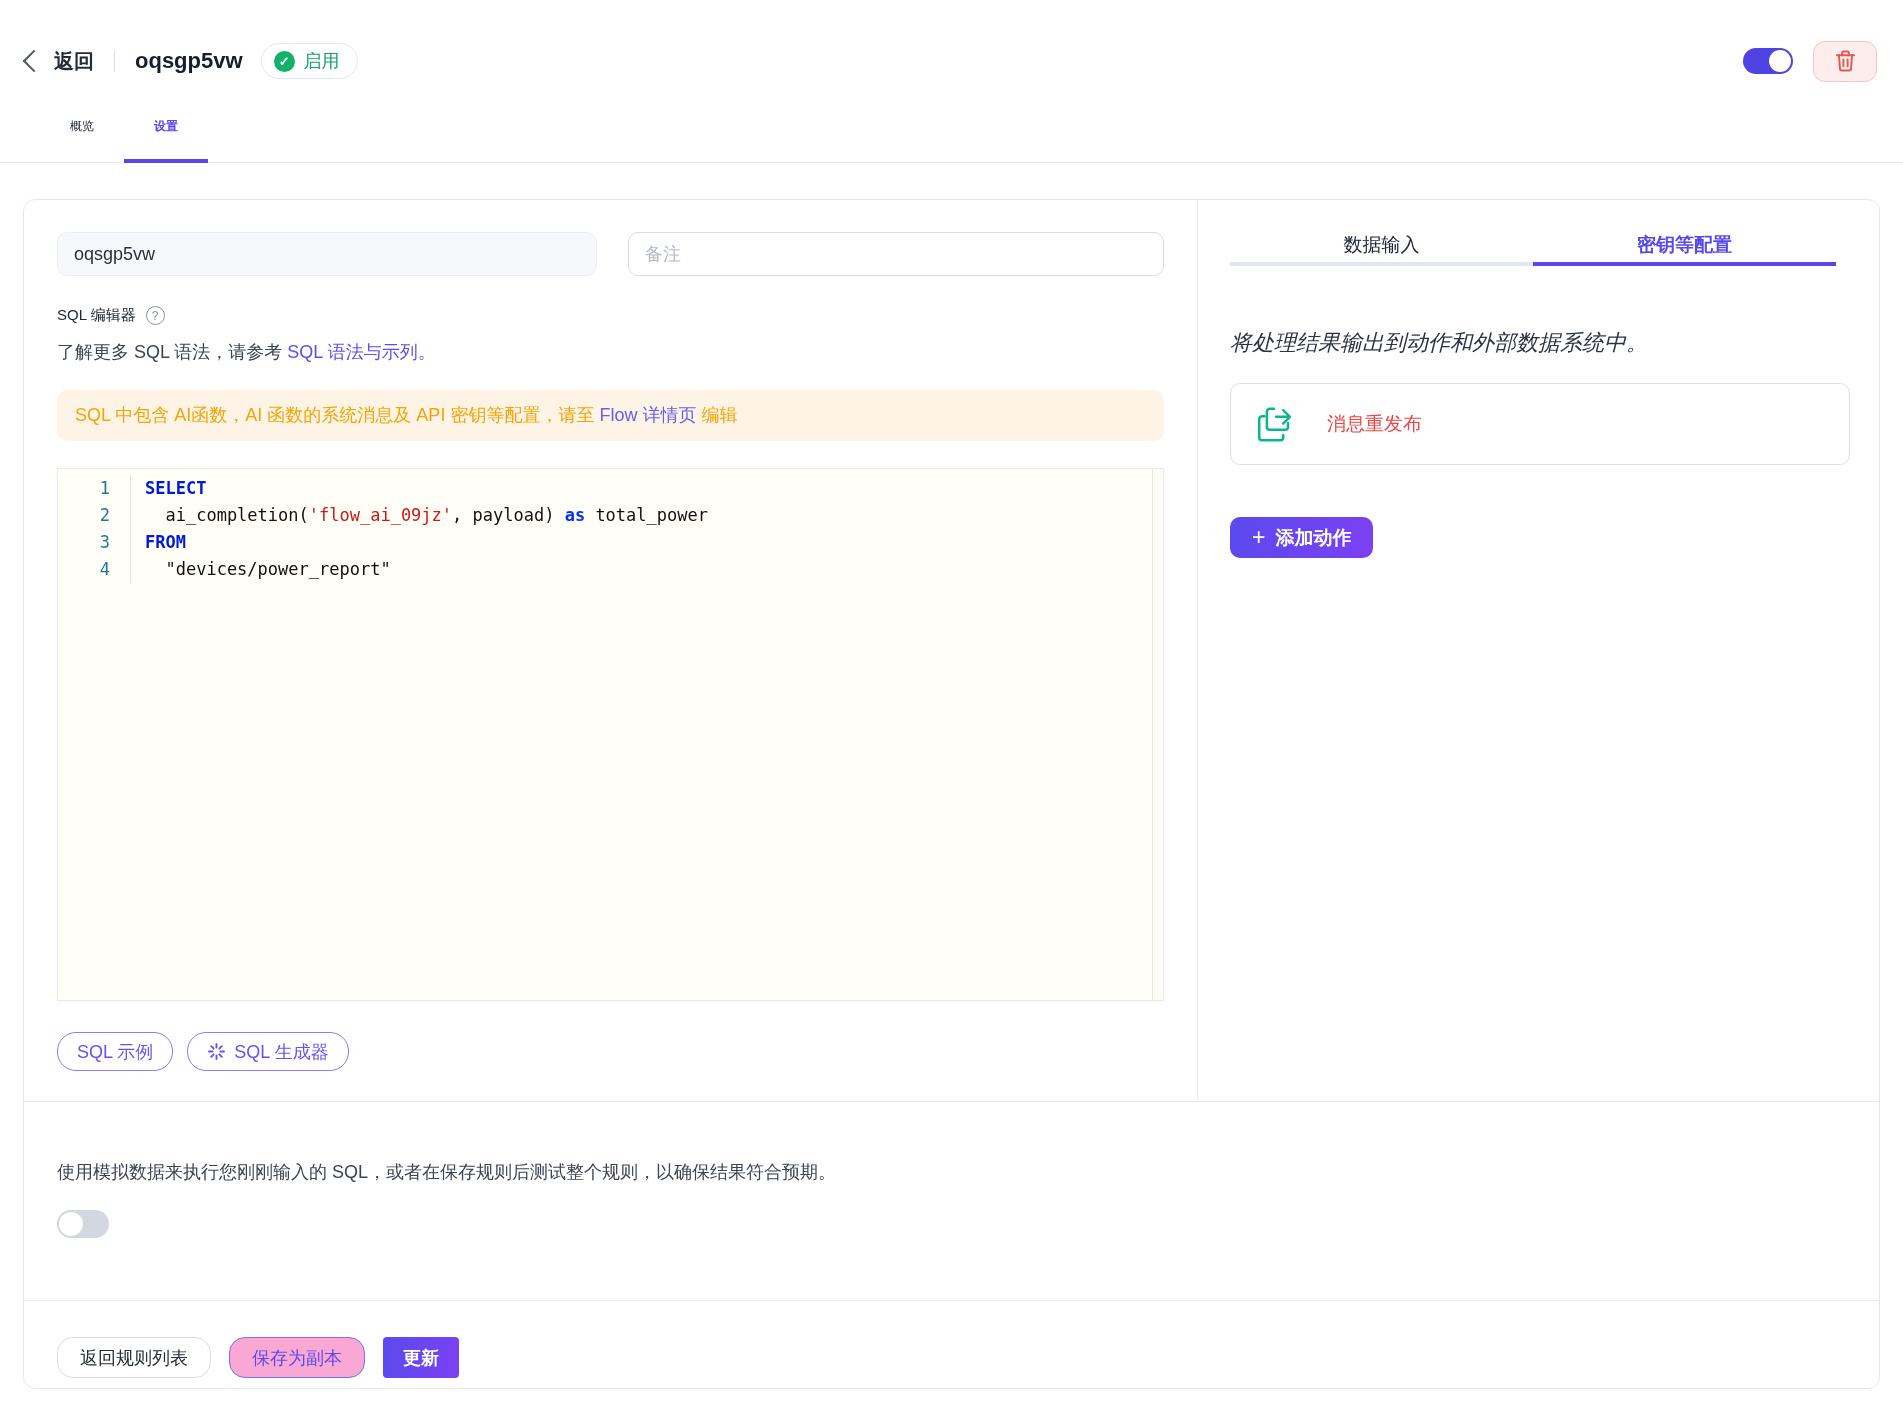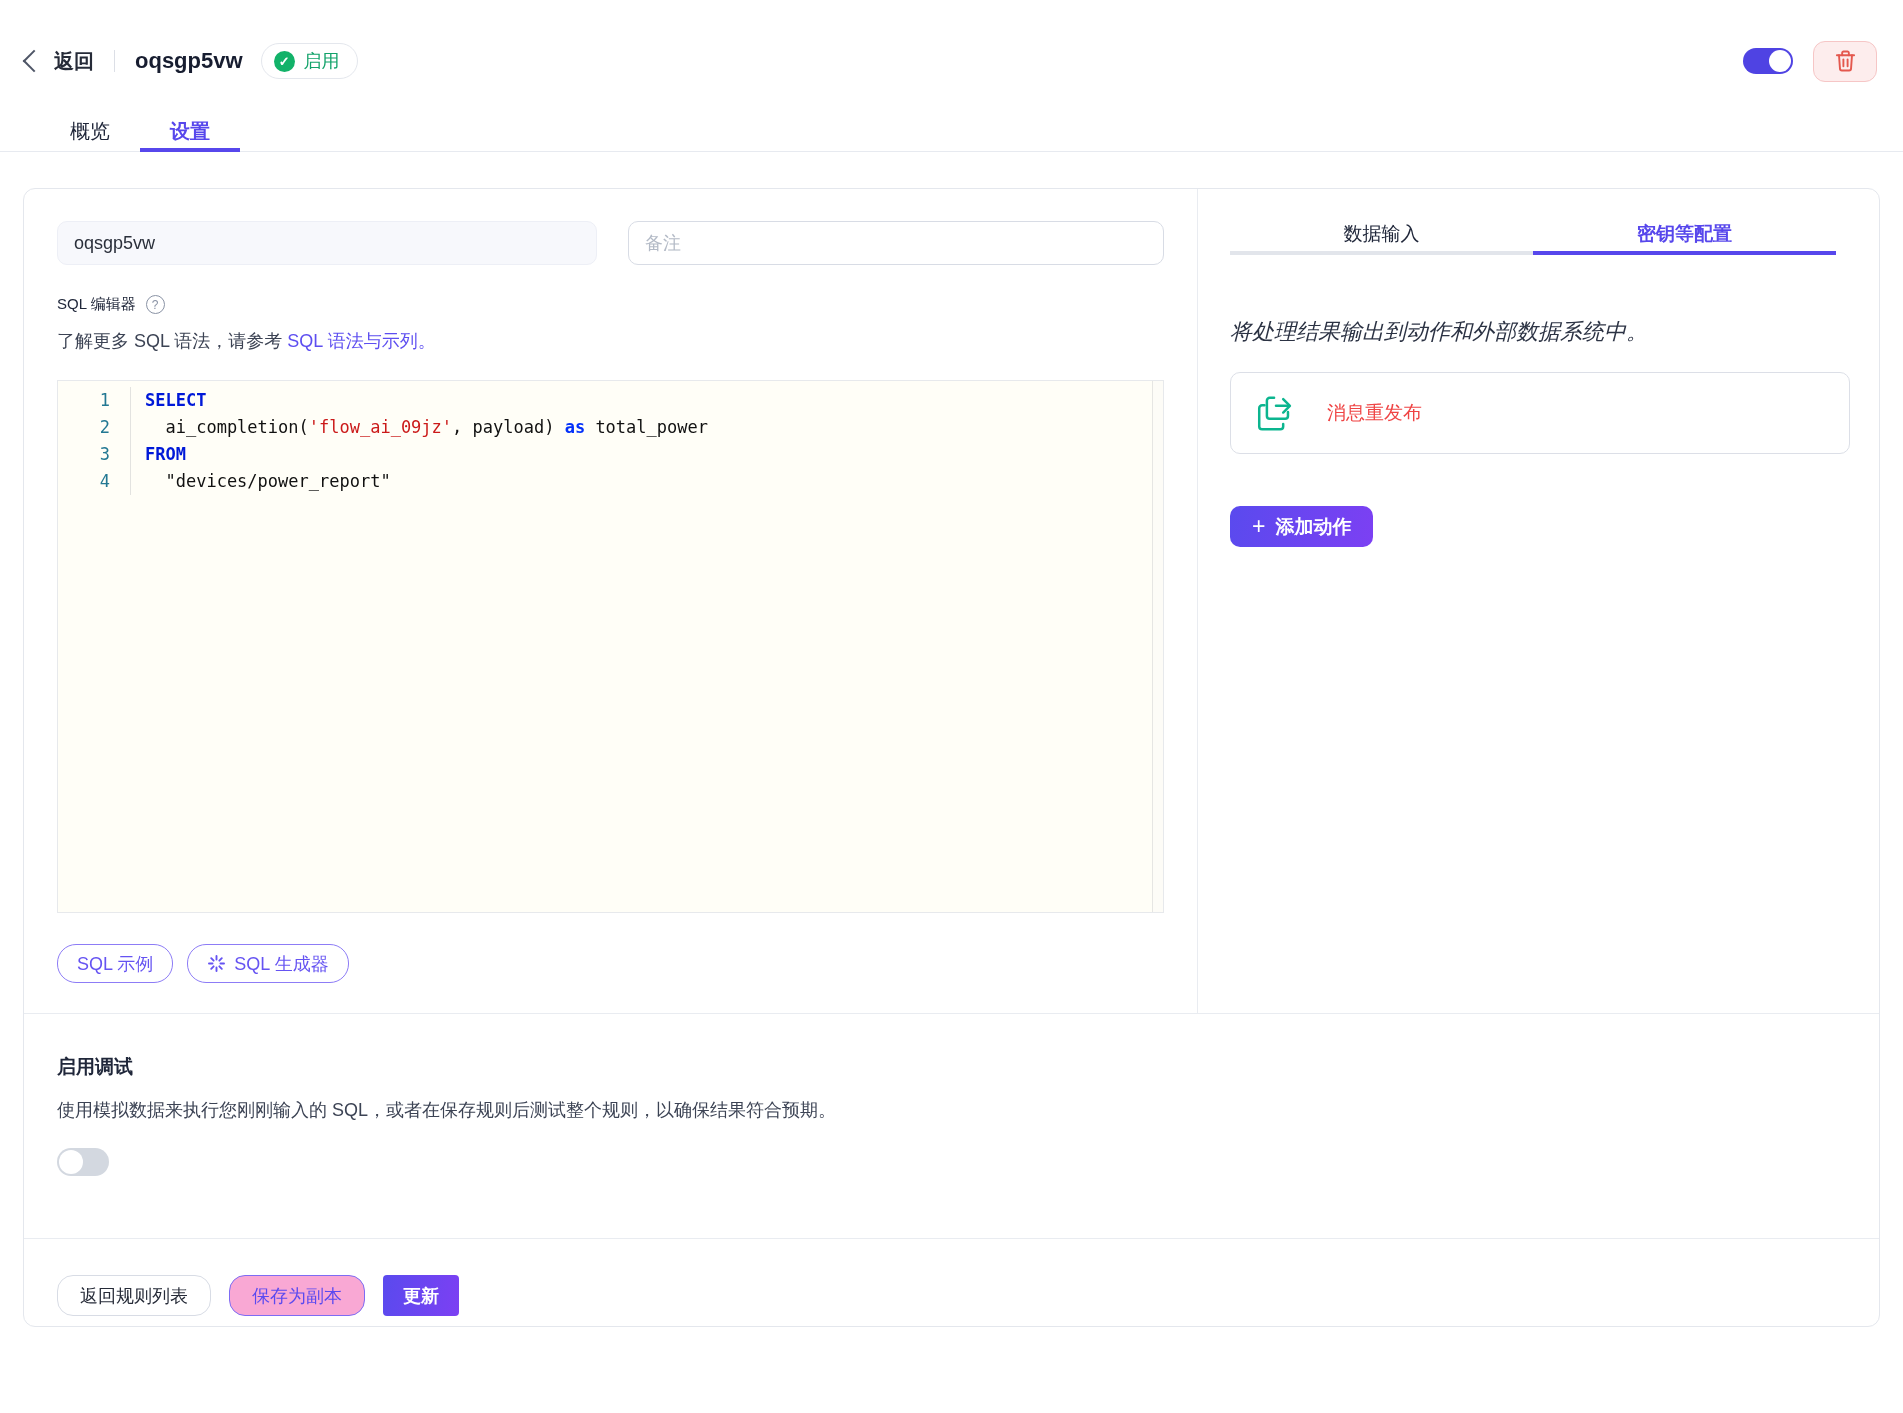--- a/index.html
+++ b/index.html
@@ -16,21 +16,21 @@
   .status-text { font-size:18px; color:#12a26a; }
   .header-right { margin-left:auto; display:flex; align-items:center; gap:20px; }
   .switch { position:relative; width:50px; height:26px; border-radius:13px; background:#4f43e3; cursor:pointer; }
   .switch .knob { position:absolute; top:2px; right:2px; width:22px; height:22px; border-radius:50%; background:#fff; }
   .switch.off { background:#d3d8e0; }
   .switch.off .knob { right:auto; left:2px; }
   .delete-btn { width:64px; height:41px; border:1px solid #f6c6c6; background:#fdeded; border-radius:12px; display:flex; align-items:center; justify-content:center; cursor:pointer; }
 
   
   .page-tabs { display:flex; padding-left:40px; margin-top:20px; border-bottom:1px solid #e7eaf0; }
-  .page-tab { font-size:20px; color:#20273a; padding:14px 30px 3px 30px; cursor:pointer; border-bottom:4px solid transparent; margin-bottom:-1px; }
+  .page-tab { font-size:12px; color:#20273a; padding:14px 30px 24px 30px; cursor:pointer; border-bottom:4px solid transparent; margin-bottom:-1px; }
   .page-tab.active { color:#5747ec; font-weight:bold; border-bottom-color:#5747ec; }
 
   
   .card { margin:36px 23px 0 23px; border:1px solid #e4e7ed; border-radius:12px; background:#fff; }
   .card-top { display:flex; }
   .left-pane { width:1173px; padding:32px 33px 30px 33px; }
   .right-pane { flex:1; border-left:1px solid #e9ecf1; padding:32px 36px 0 32px; }
 
   
   .input-row { display:flex; gap:31px; }
@@ -130,20 +130,23 @@
 
       <div class="sql-label-row">
         <span class="sql-label">SQL 编辑器</span>
         <span class="help-icon">?</span>
       </div>
 
       <div class="sql-hint">
         <span>了解更多 SQL 语法，请参考 </span><span class="link">SQL 语法与示列。</span>
       </div>
 
+      <div class="warn-banner">
+        <span>SQL 中包含 AI函数，AI 函数的系统消息及 API 密钥等配置，请至 </span><span class="link">Flow 详情页</span><span> 编辑</span>
+      </div>
 
       <div class="editor">
         <div class="editor-lines" id="editor-lines">
             <div class="code-line">
               <span class="code-ln">1</span>
               <span class="code-text"><span class="tok-kw">SELECT</span></span>
             </div>
             <div class="code-line">
               <span class="code-ln">2</span>
               <span class="code-text"><span>  ai_completion(</span><span class="tok-str">'flow_ai_09jz'</span><span>, payload) </span><span class="tok-kw2">as</span><span> total_power</span></span>
@@ -193,21 +196,20 @@
 
       <button class="add-action-btn">
         <span class="plus-glyph">+</span>
         <span>添加动作</span>
       </button>
     </div>
   </div>
 
   <div class="section-divider"></div>
   <div class="debug-section">
-    <div class="debug-title">启用调试</div>
     <div class="debug-desc">使用模拟数据来执行您刚刚输入的 SQL，或者在保存规则后测试整个规则，以确保结果符合预期。</div>
     <div class="switch off debug-toggle">
         <div class="knob"></div>
       </div>
   </div>
 
   <div class="section-divider"></div>
   <div class="footer">
     <button class="btn btn-default">返回规则列表</button>
     <button class="btn btn-outline">保存为副本</button>

